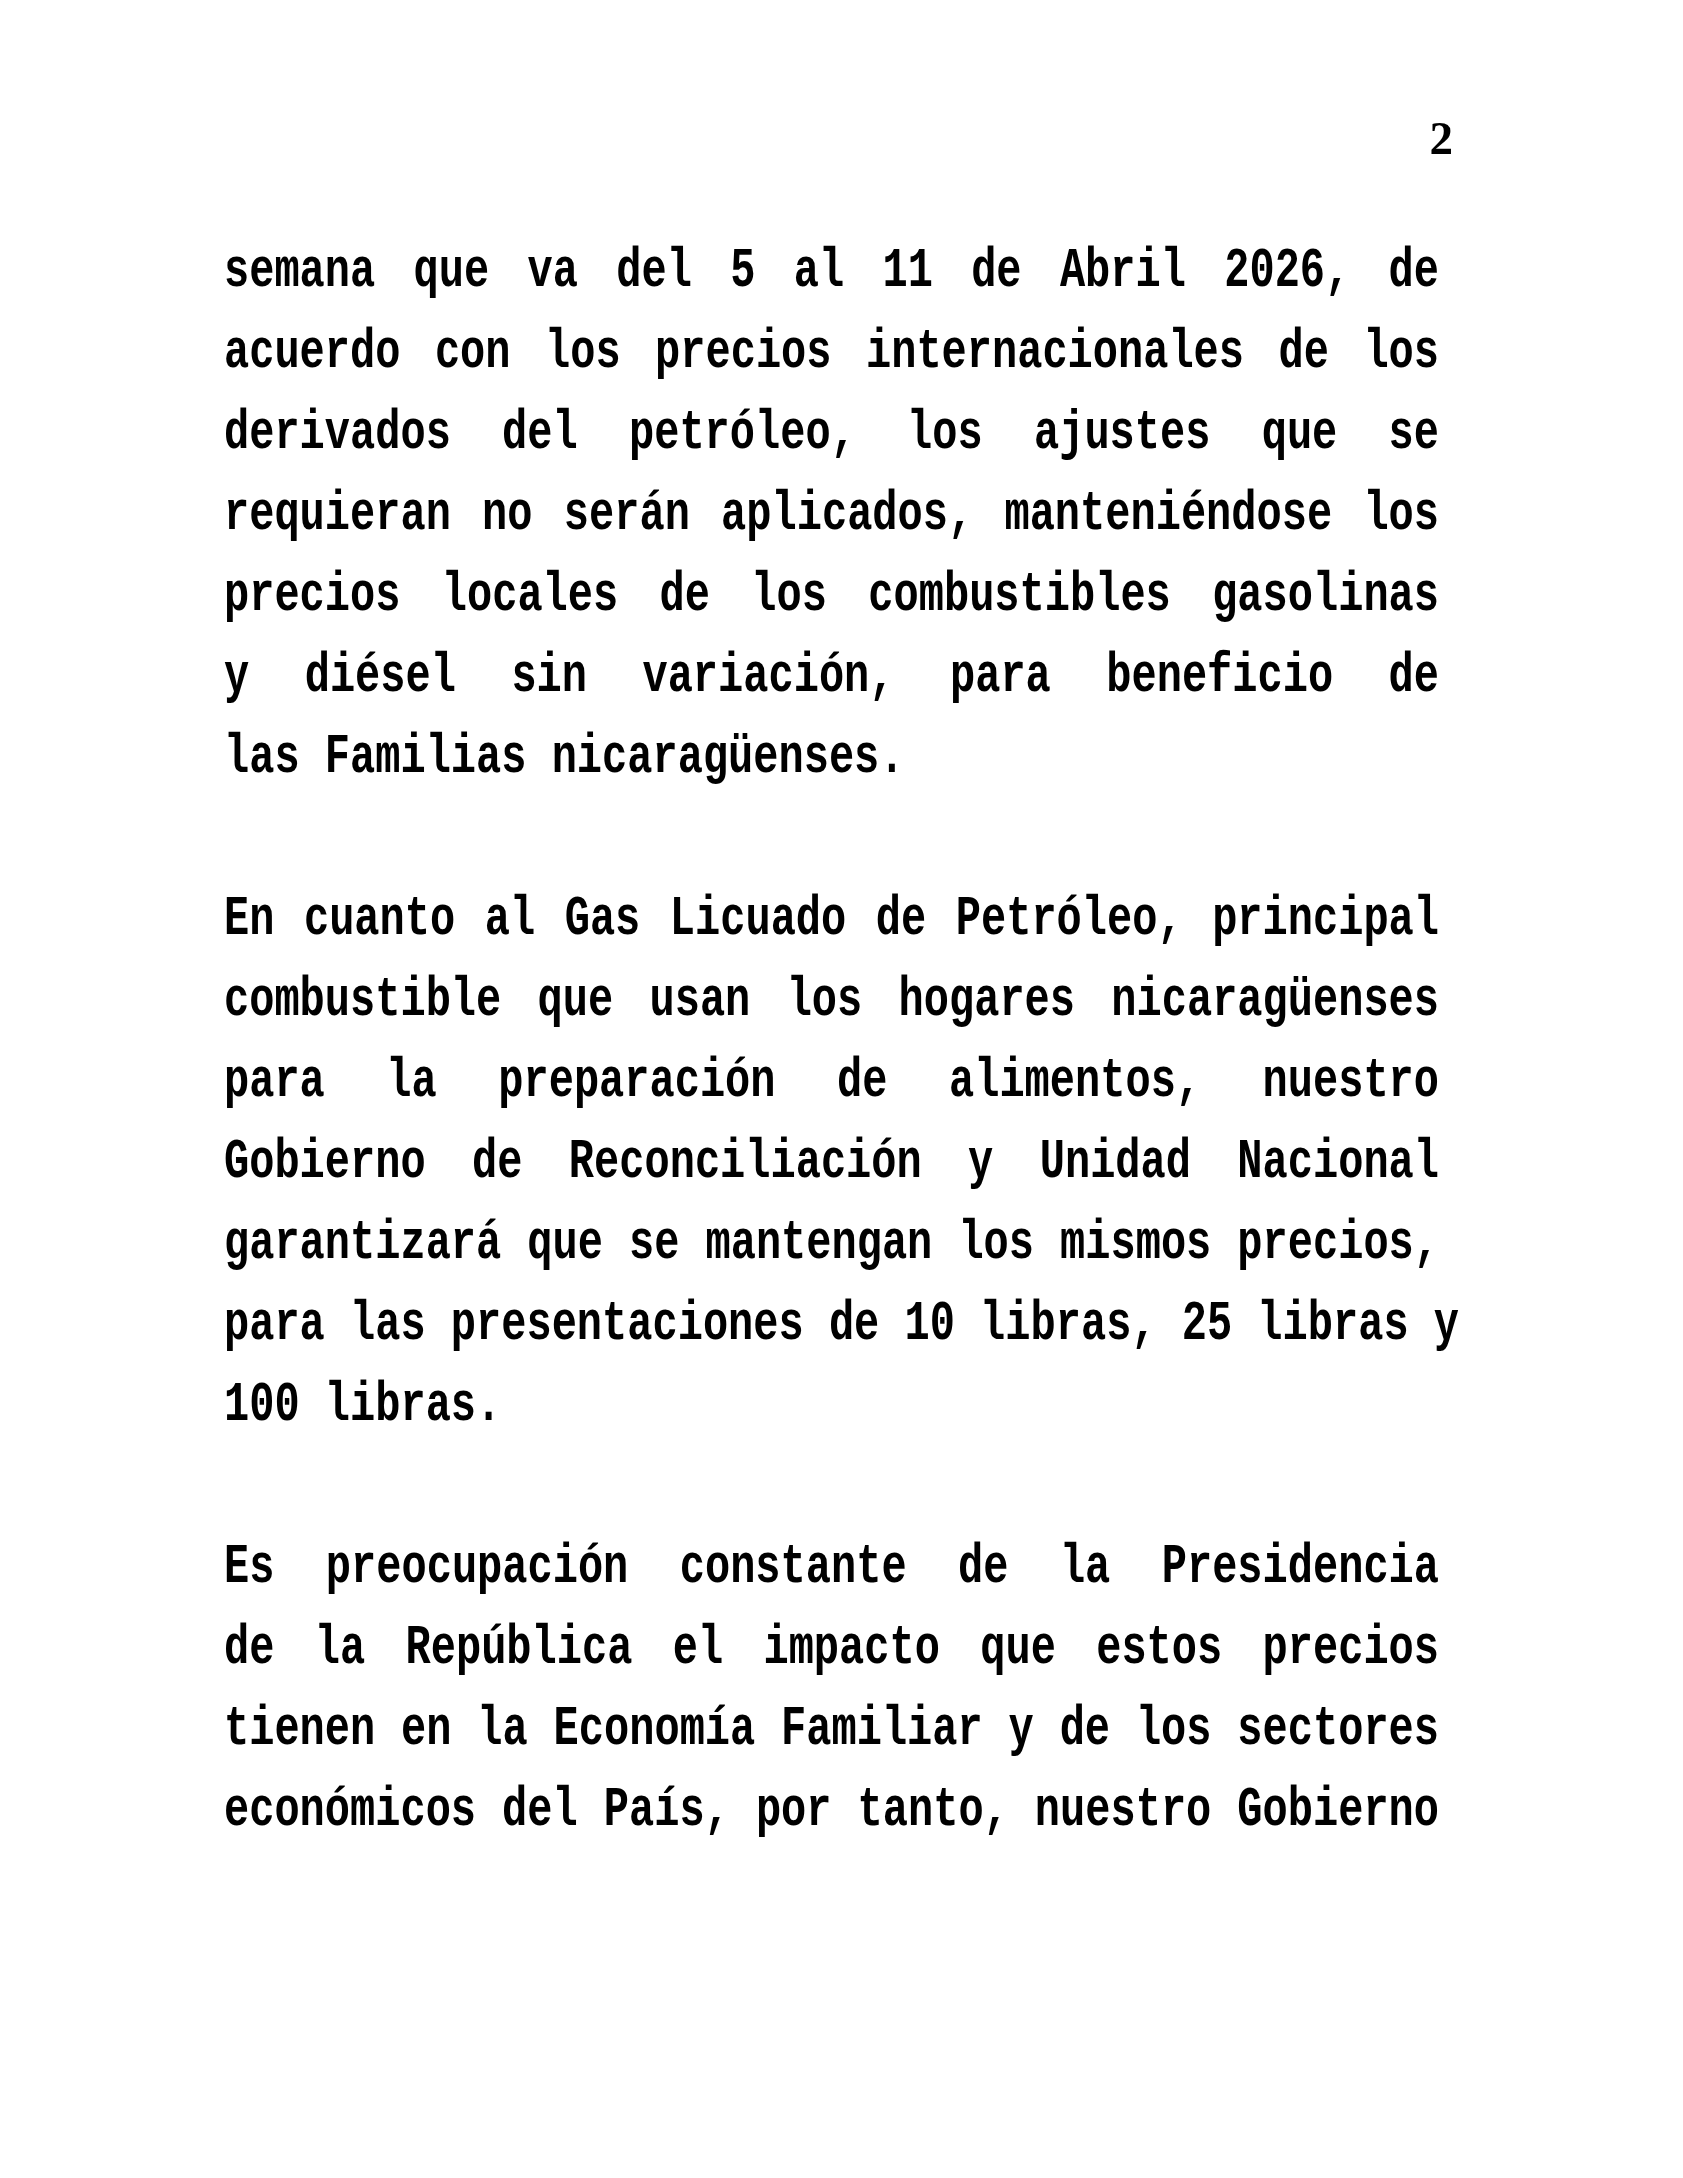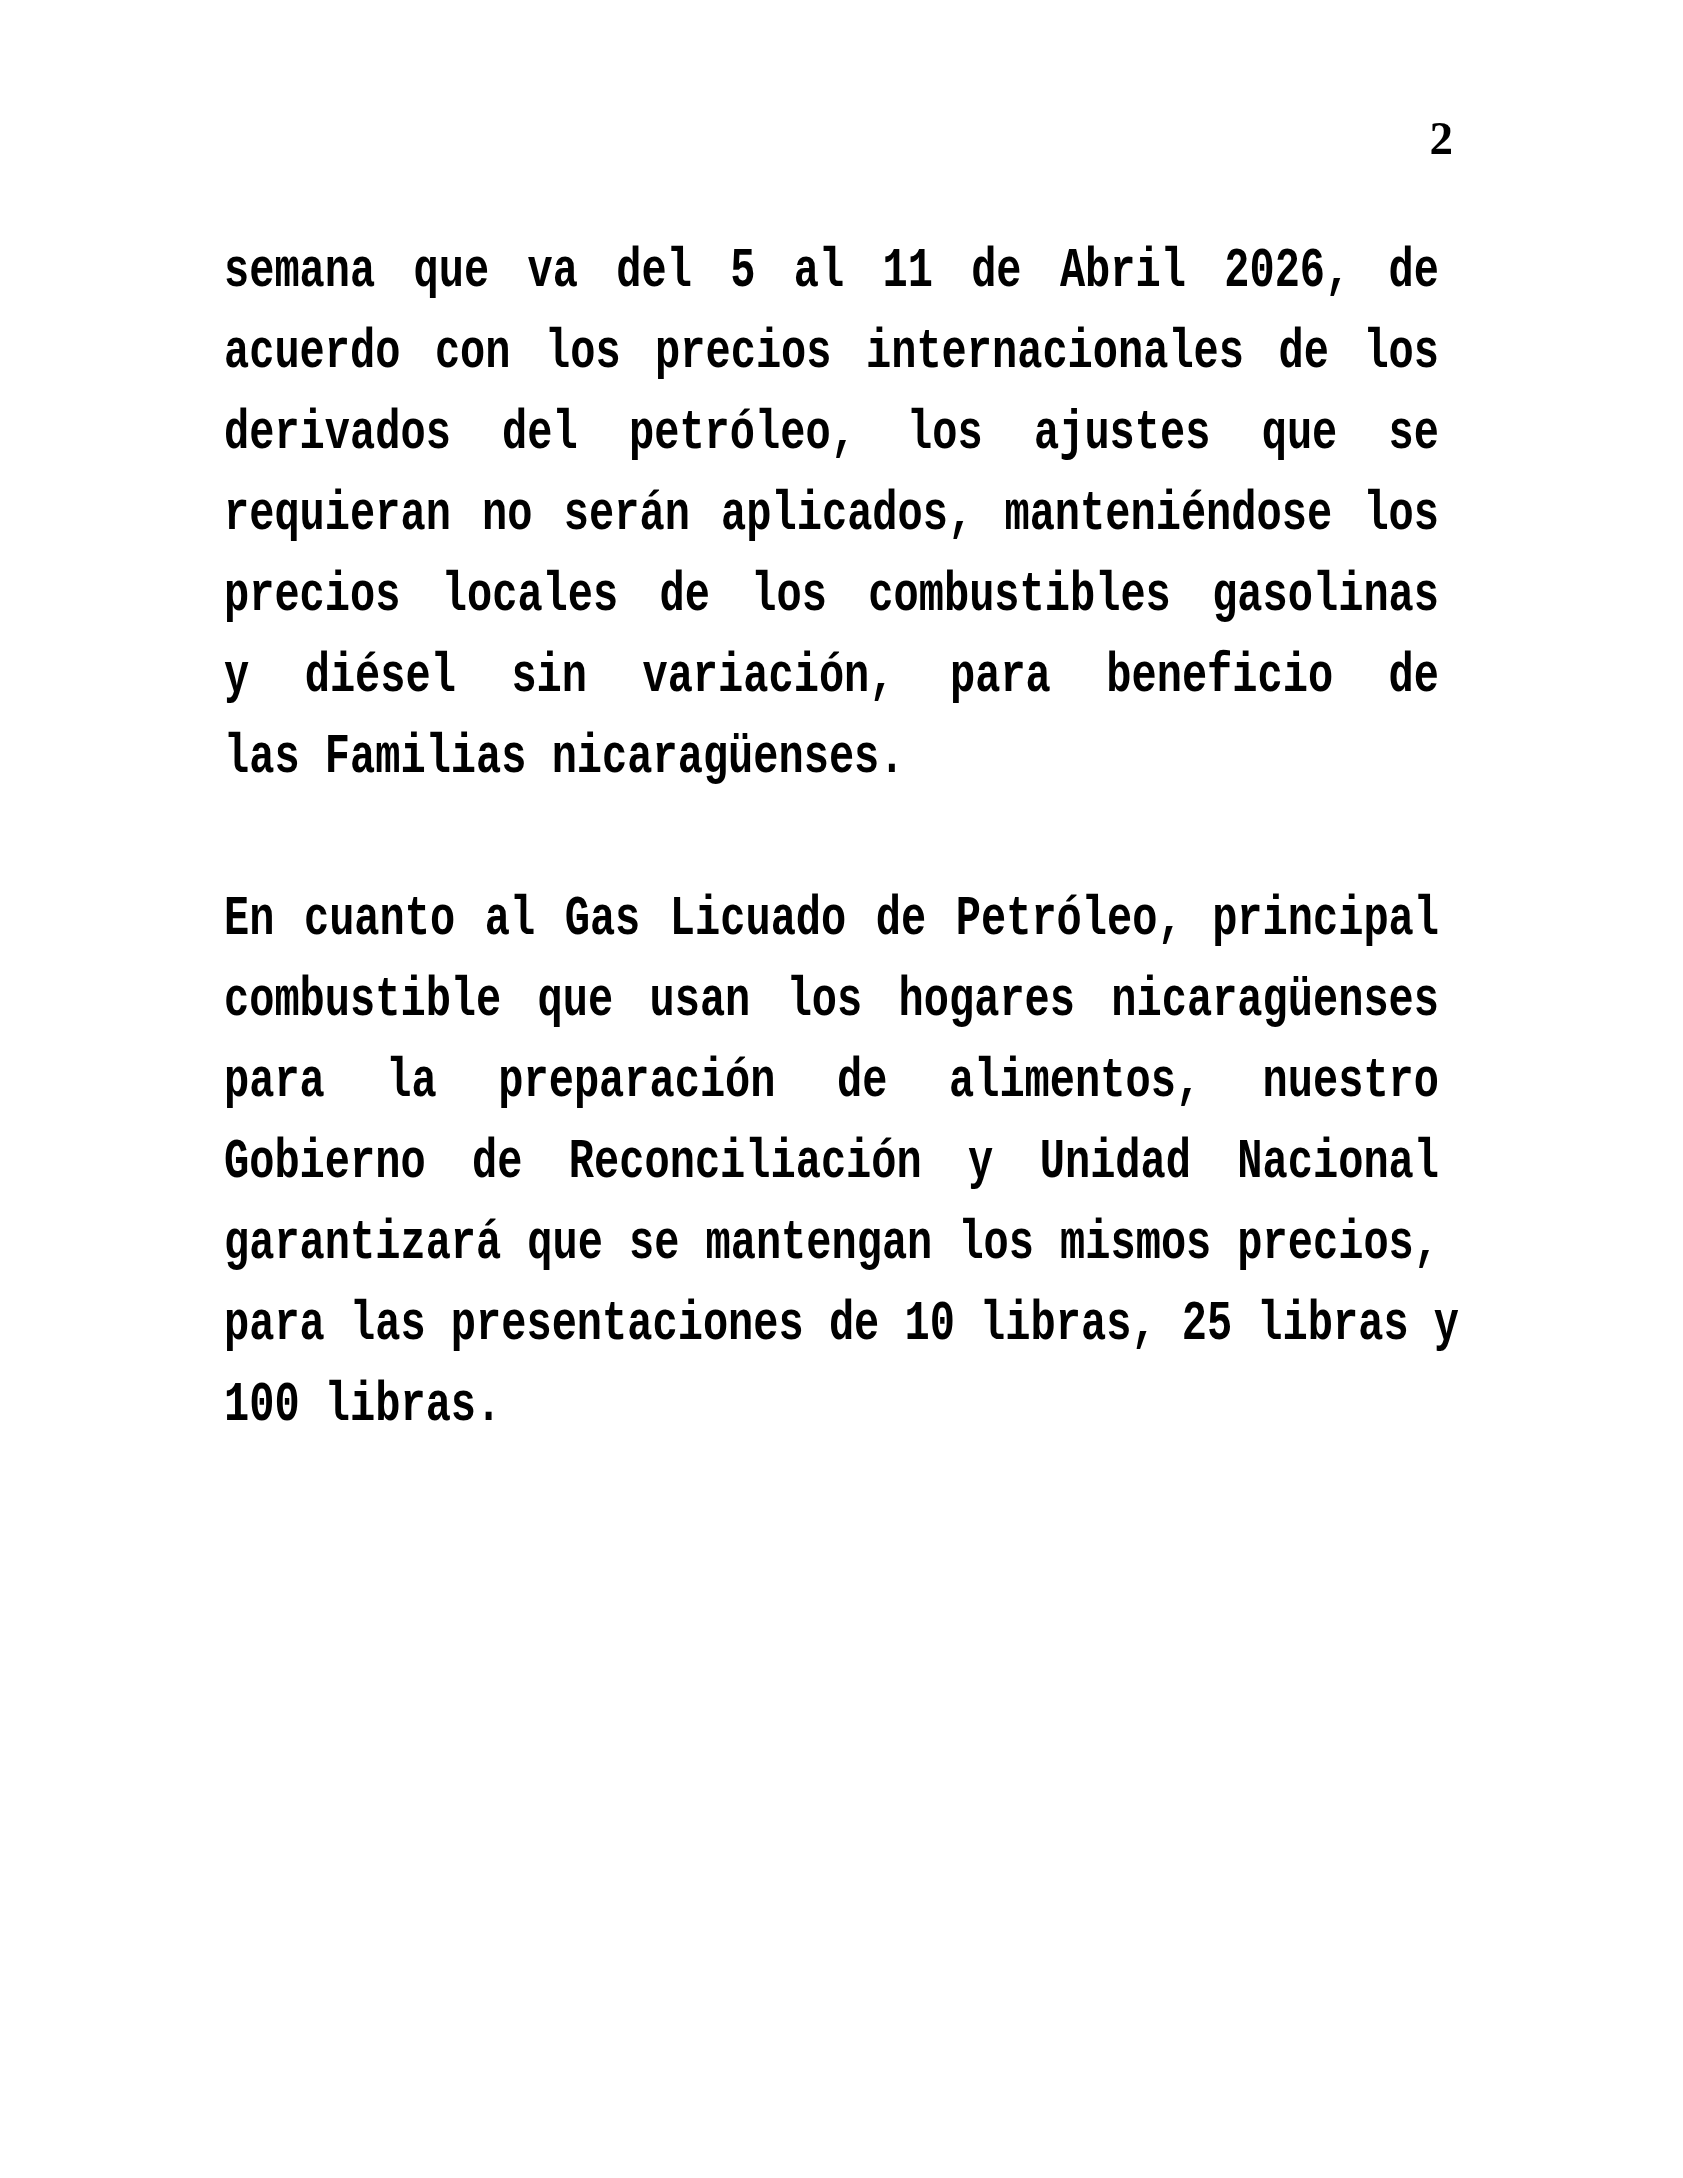--- a/index.html
+++ b/index.html
@@ -76,16 +76,22 @@
     <div class="paragraph">
       <div class="line">En cuanto al Gas Licuado de Petróleo, principal</div>
       <div class="line">combustible que usan los hogares nicaragüenses</div>
       <div class="line">para la preparación de alimentos, nuestro</div>
       <div class="line">Gobierno de Reconciliación y Unidad Nacional</div>
       <div class="line">garantizará que se mantengan los mismos precios,</div>
       <div class="line">para las presentaciones de 10 libras, 25 libras y</div>
       <div class="line flush">100 libras.</div>
     </div>
 
+    <div class="paragraph">
+      <div class="line">Es preocupación constante de la Presidencia</div>
+      <div class="line">de la República el impacto que estos precios</div>
+      <div class="line">tienen en la Economía Familiar y de los sectores</div>
+      <div class="line">económicos del País, por tanto, nuestro Gobierno</div>
+    </div>
 
   </div>
 </div>
 
 
 </body></html>

